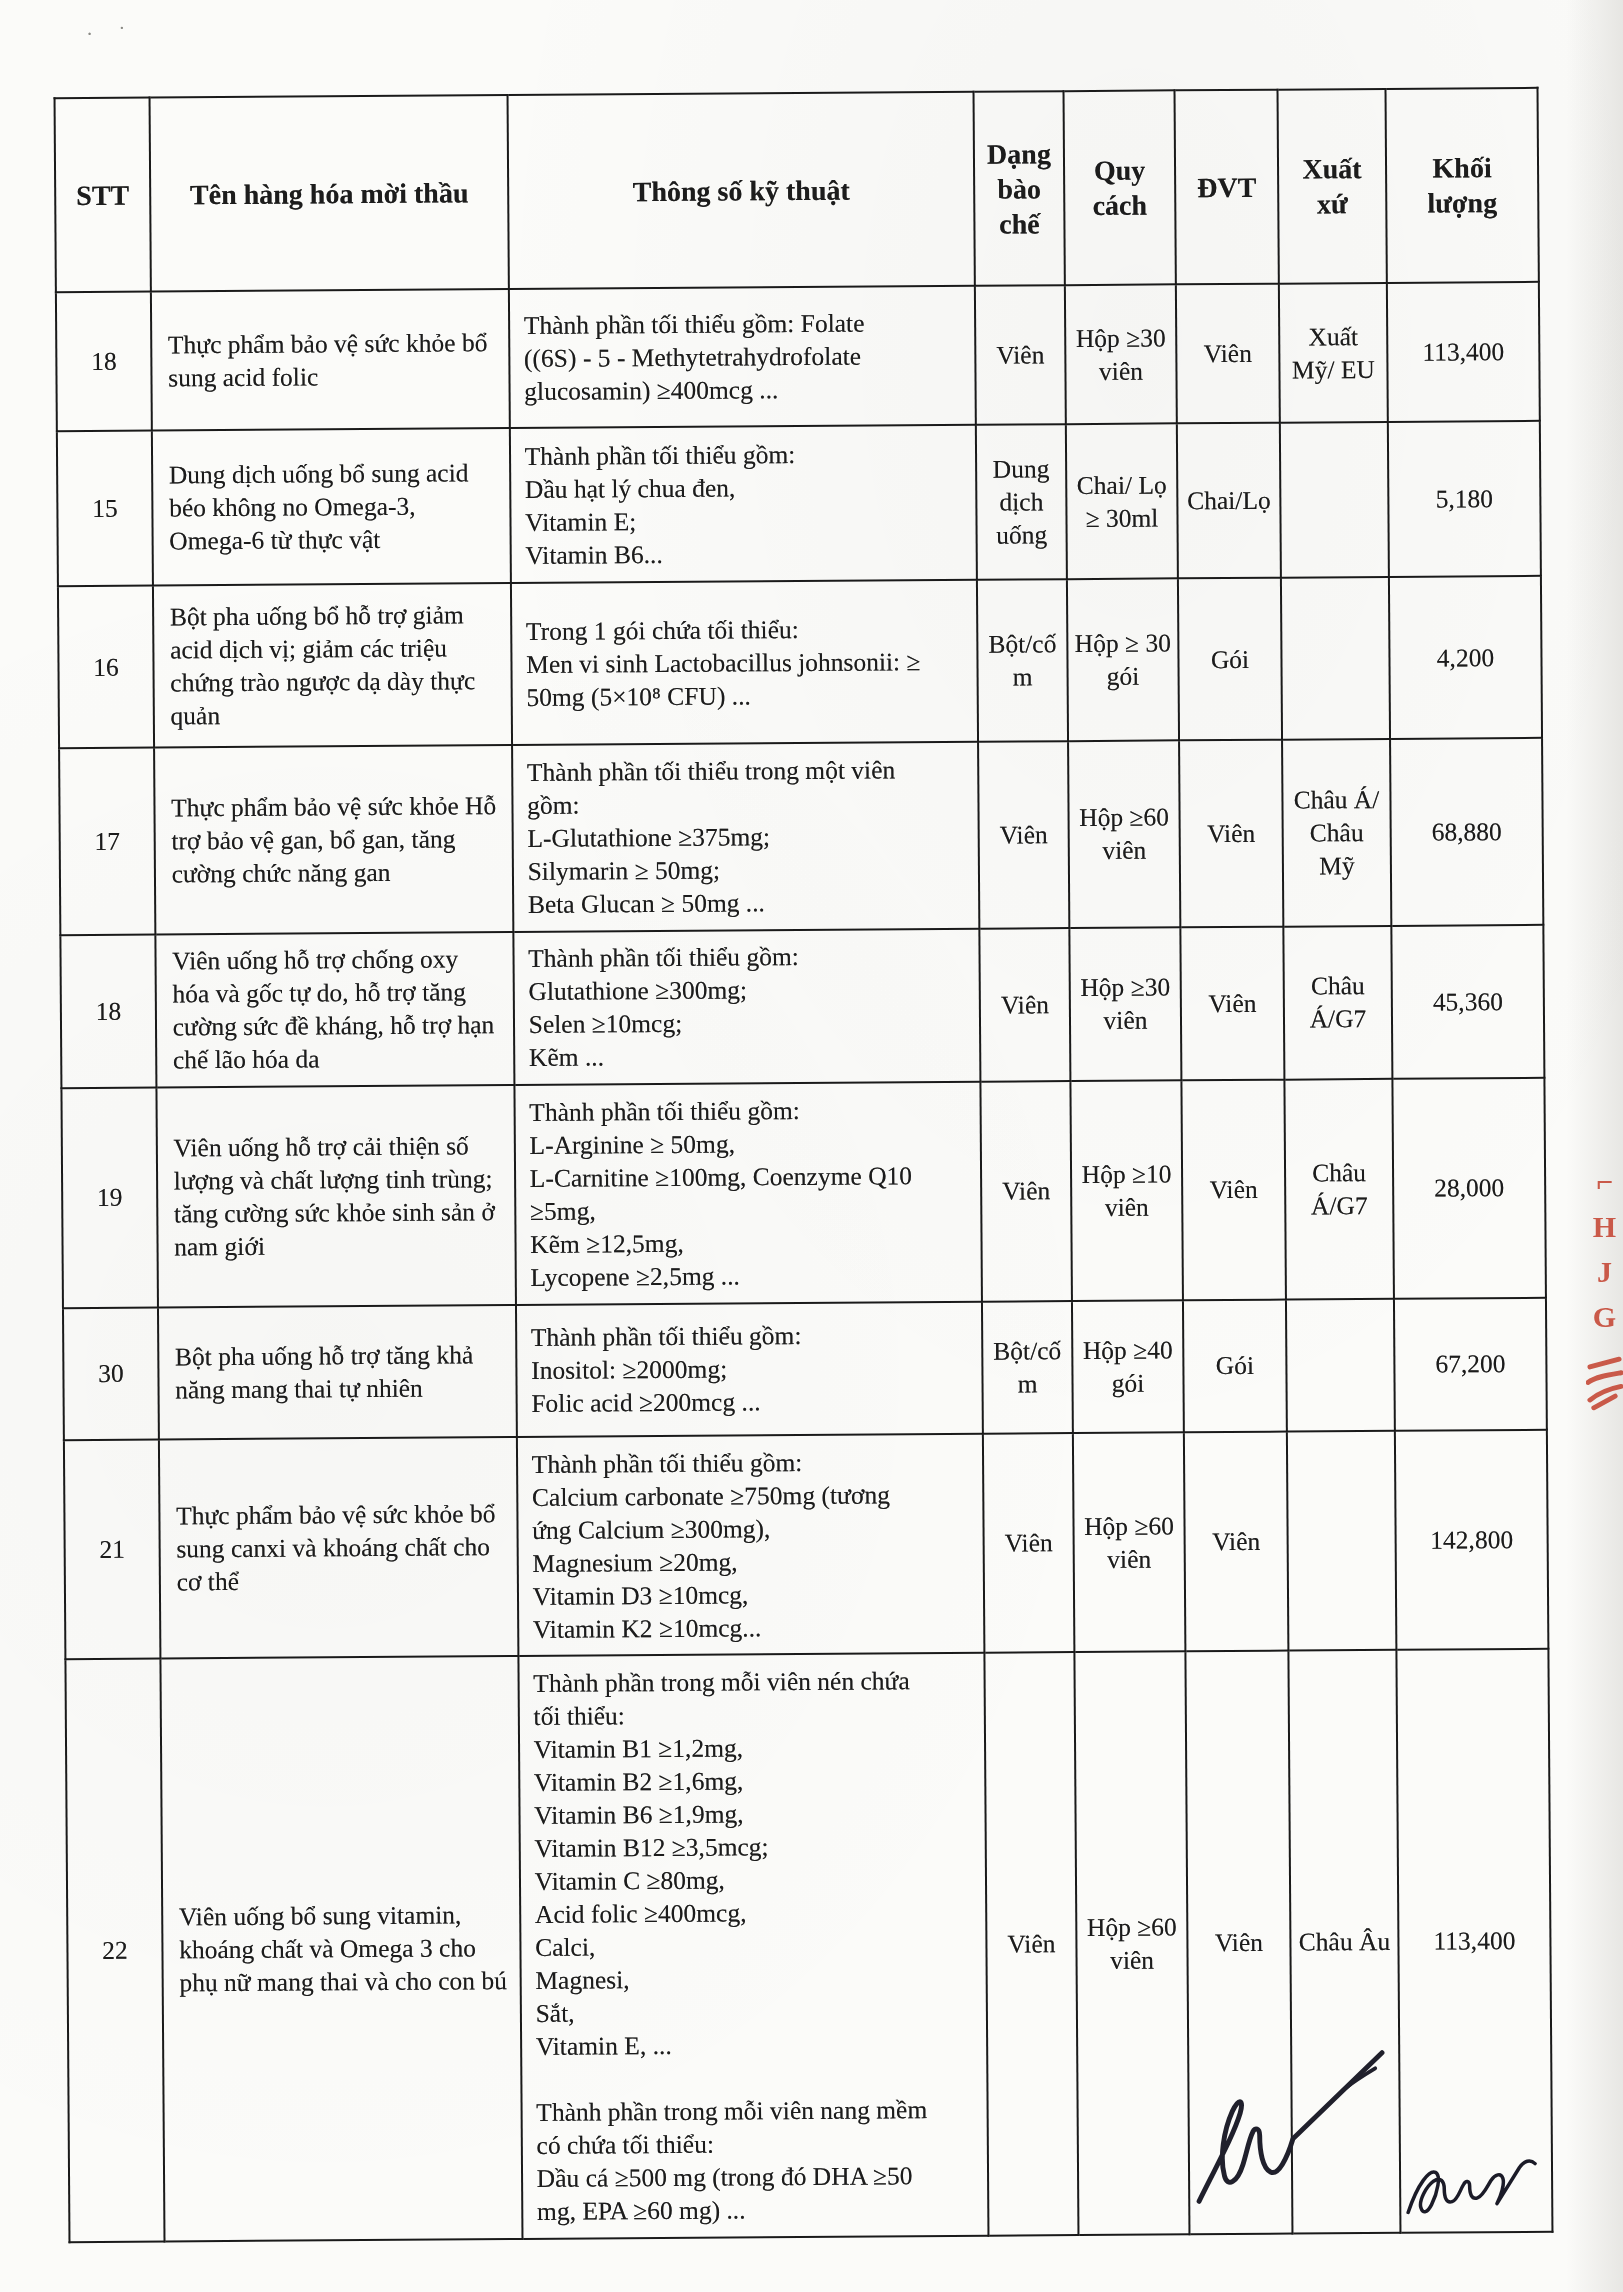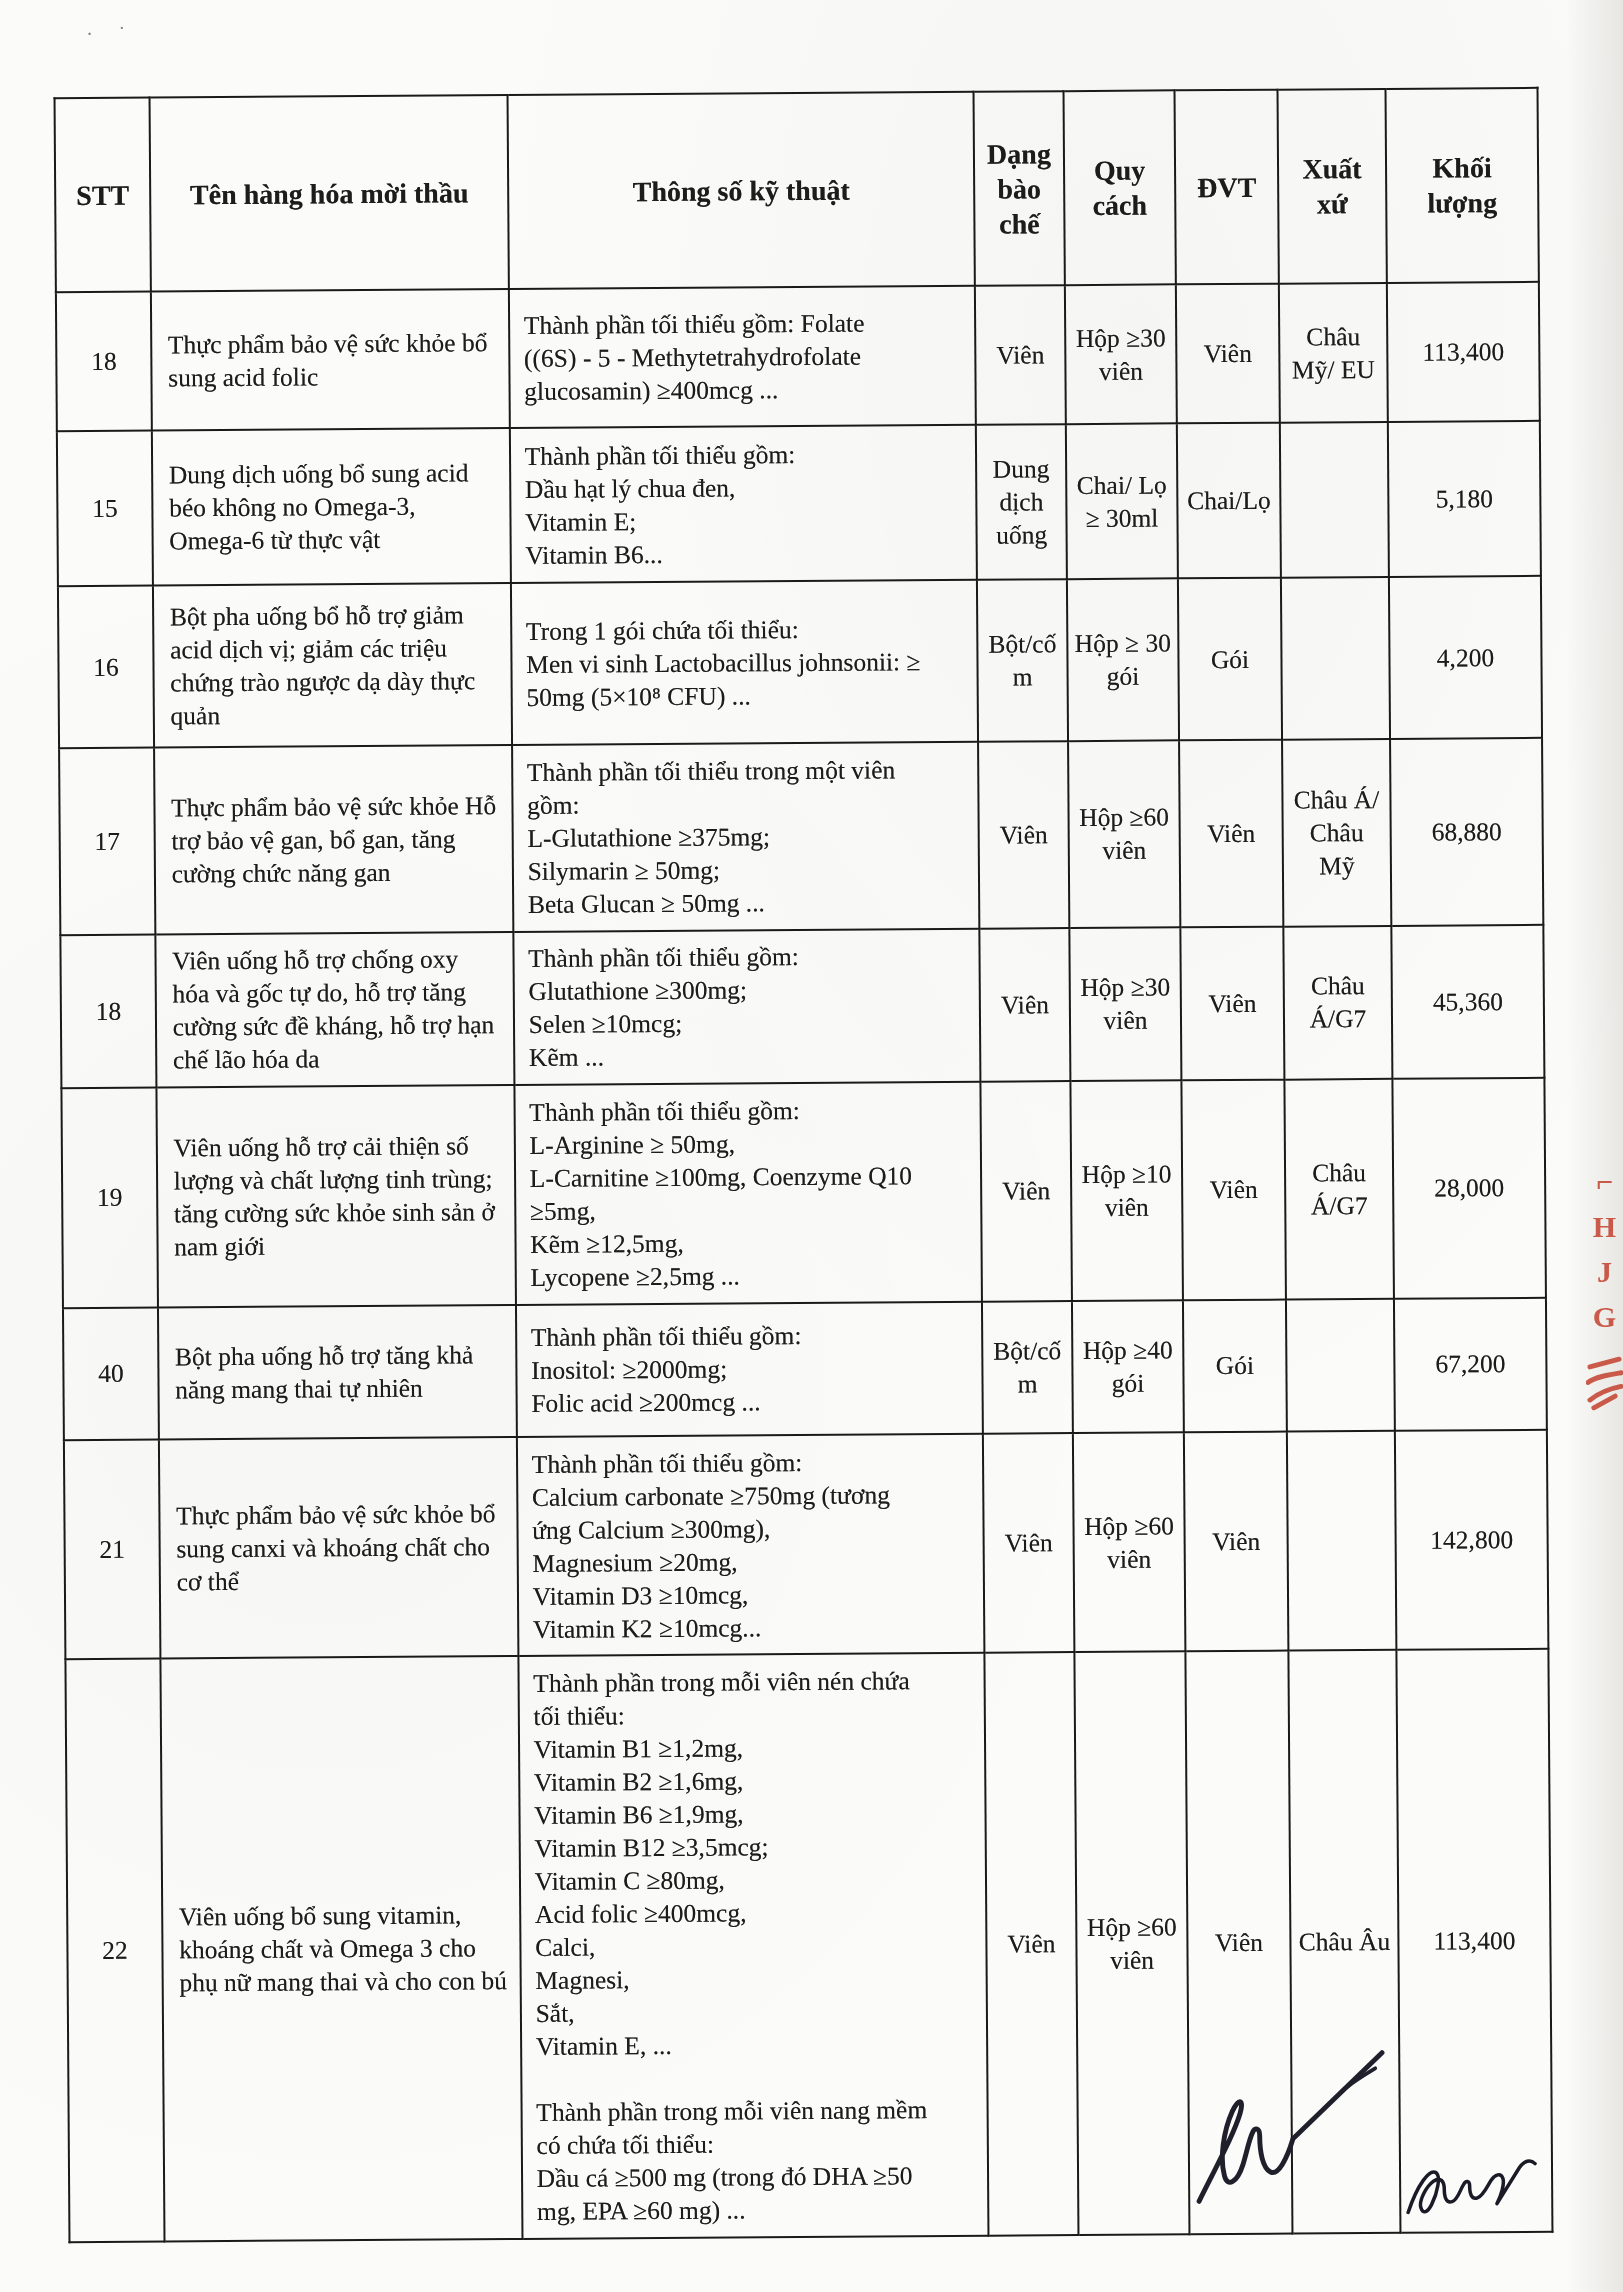--- a/index.html
+++ b/index.html
@@ -95,21 +95,21 @@
             <td class="stt">18</td>
             <td class="name">Thực phẩm bảo vệ sức khỏe bổ sung acid folic</td>
             <td class="spec">
               <div class="spec-line">Thành phần tối thiểu gồm: Folate</div>
               <div class="spec-line">((6S) - 5 - Methytetrahydrofolate</div>
               <div class="spec-line">glucosamin) ≥400mcg ...</div>
             </td>
             <td class="form">Viên</td>
             <td class="pack">Hộp ≥30 viên</td>
             <td class="unit">Viên</td>
-            <td class="origin">Châu Mỹ/ EU</td>
+            <td class="origin">Xuất Mỹ/ EU</td>
             <td class="qty">113,400</td>
           </tr>
           <tr class="r1">
             <td class="stt">15</td>
             <td class="name">Dung dịch uống bổ sung acid béo không no Omega-3, Omega-6 từ thực vật</td>
             <td class="spec">
               <div class="spec-line">Thành phần tối thiểu gồm:</div>
               <div class="spec-line">Dầu hạt lý chua đen,</div>
               <div class="spec-line">Vitamin E;</div>
               <div class="spec-line">Vitamin B6...</div>
@@ -176,21 +176,21 @@
               <div class="spec-line">Kẽm ≥12,5mg,</div>
               <div class="spec-line">Lycopene ≥2,5mg ...</div>
             </td>
             <td class="form">Viên</td>
             <td class="pack">Hộp ≥10 viên</td>
             <td class="unit">Viên</td>
             <td class="origin">Châu Á/G7</td>
             <td class="qty">28,000</td>
           </tr>
           <tr class="r6">
-            <td class="stt">40</td>
+            <td class="stt">30</td>
             <td class="name">Bột pha uống hỗ trợ tăng khả năng mang thai tự nhiên</td>
             <td class="spec">
               <div class="spec-line">Thành phần tối thiểu gồm:</div>
               <div class="spec-line">Inositol: ≥2000mg;</div>
               <div class="spec-line">Folic acid ≥200mcg ...</div>
             </td>
             <td class="form">Bột/cốm</td>
             <td class="pack">Hộp ≥40 gói</td>
             <td class="unit">Gói</td>
             <td class="origin"></td>

